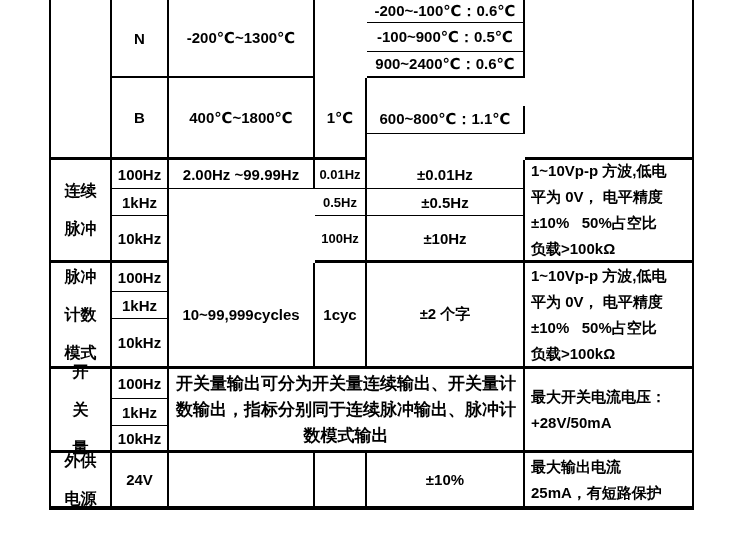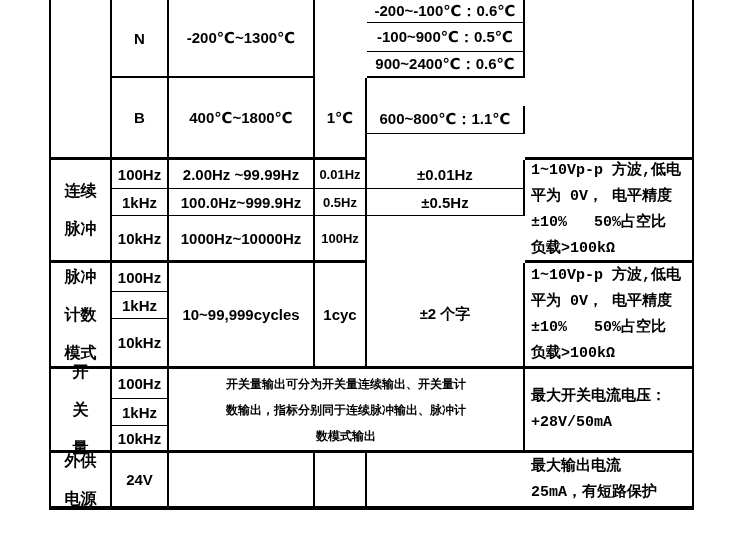--- a/index.html
+++ b/index.html
@@ -21,29 +21,29 @@
   .c{
     display:flex;align-items:center;justify-content:center;
     box-sizing:border-box;
     border-right:2px solid #000;border-bottom:1px solid #000;
     font-weight:700;font-size:15px;color:#000;
     text-align:center;
   }
   .bb2{border-bottom-width:2px;}
   .bb3{border-bottom-width:3px;}
   .bb0{border-bottom-width:0;}
-  .br0{border-right-width:0;font-family:Liberation Mono, monospace;}
+  .br0{border-right-width:0;}
   .lab{font-size:16px;line-height:38px;white-space:pre-wrap;}
   .sm{font-size:13px;}
   .note{
     font-size:15px;line-height:26px;white-space:pre-wrap;
     justify-content:flex-start;text-align:left;
     padding-left:6px;padding-right:2px;
   }
-  .desc{font-size:12px;line-height:26px;white-space:pre-wrap;}
+  .desc{font-size:17px;line-height:26px;white-space:pre-wrap;}
 </style>
 </head>
 <body>
 
 <div id="tbl">
 
   <div class="c bb3" style="grid-area:1/1/7/2"></div>
 
   <div class="c bb2" style="grid-area:1/2/4/3">N</div>
   <div class="c bb2" style="grid-area:1/3/4/4">-200℃~1300℃</div>
@@ -56,27 +56,26 @@
   <div class="c bb3" style="grid-area:4/3/7/4">400℃~1800℃</div>
   <div class="c bb3" style="grid-area:4/4/7/5">1℃</div>
   <div class="c" style="grid-area:5/5/6/6">600~800℃：1.1℃</div>
 
   <div class="c lab bb3" style="grid-area:7/1/10/2">连续
 脉冲</div>
   <div class="c" style="grid-area:7/2/8/3">100Hz</div>
   <div class="c" style="grid-area:8/2/9/3">1kHz</div>
   <div class="c bb3" style="grid-area:9/2/10/3">10kHz</div>
   <div class="c" style="grid-area:7/3/8/4">2.00Hz ~99.99Hz</div>
-  <div class="c" style="grid-area:8/3/9/4">100.0Hz~999.9Hz</div>
-  <div class="c bb3" style="grid-area:9/3/10/4">1000Hz~10000Hz</div>
   <div class="c sm" style="grid-area:7/4/8/5">0.01Hz</div>
   <div class="c sm" style="grid-area:8/4/9/5">0.5Hz</div>
   <div class="c sm bb3" style="grid-area:9/4/10/5">100Hz</div>
   <div class="c" style="grid-area:7/5/8/6">±0.01Hz</div>
   <div class="c" style="grid-area:8/5/9/6">±0.5Hz</div>
+  <div class="c bb3" style="grid-area:9/5/10/6">±10Hz</div>
   <div class="c note bb3 br0" style="grid-area:7/6/10/7">1~10Vp-p 方波,低电
 平为 0V， 电平精度
 ±10%   50%占空比
 负载&gt;100kΩ</div>
 
   <div class="c lab bb3" style="grid-area:10/1/13/2">脉冲
 计数
 模式</div>
   <div class="c" style="grid-area:10/2/11/3">100Hz</div>
   <div class="c" style="grid-area:11/2/12/3">1kHz</div>
@@ -99,16 +98,17 @@
 数输出，指标分别同于连续脉冲输出、脉冲计
 数模式输出</div>
   <div class="c note bb3 br0" style="grid-area:13/6/16/7">最大开关电流电压：
 +28V/50mA</div>
 
   <div class="c lab bb0" style="grid-area:16/1/17/2">外供
 电源</div>
   <div class="c bb0" style="grid-area:16/2/17/3">24V</div>
   <div class="c bb0" style="grid-area:16/3/17/4"></div>
   <div class="c bb0" style="grid-area:16/4/17/5"></div>
+  <div class="c bb0" style="grid-area:16/5/17/6">±10%</div>
   <div class="c note bb0 br0" style="grid-area:16/6/17/7">最大输出电流
 25mA，有短路保护</div>
 
 </div>
 
 </body></html>

